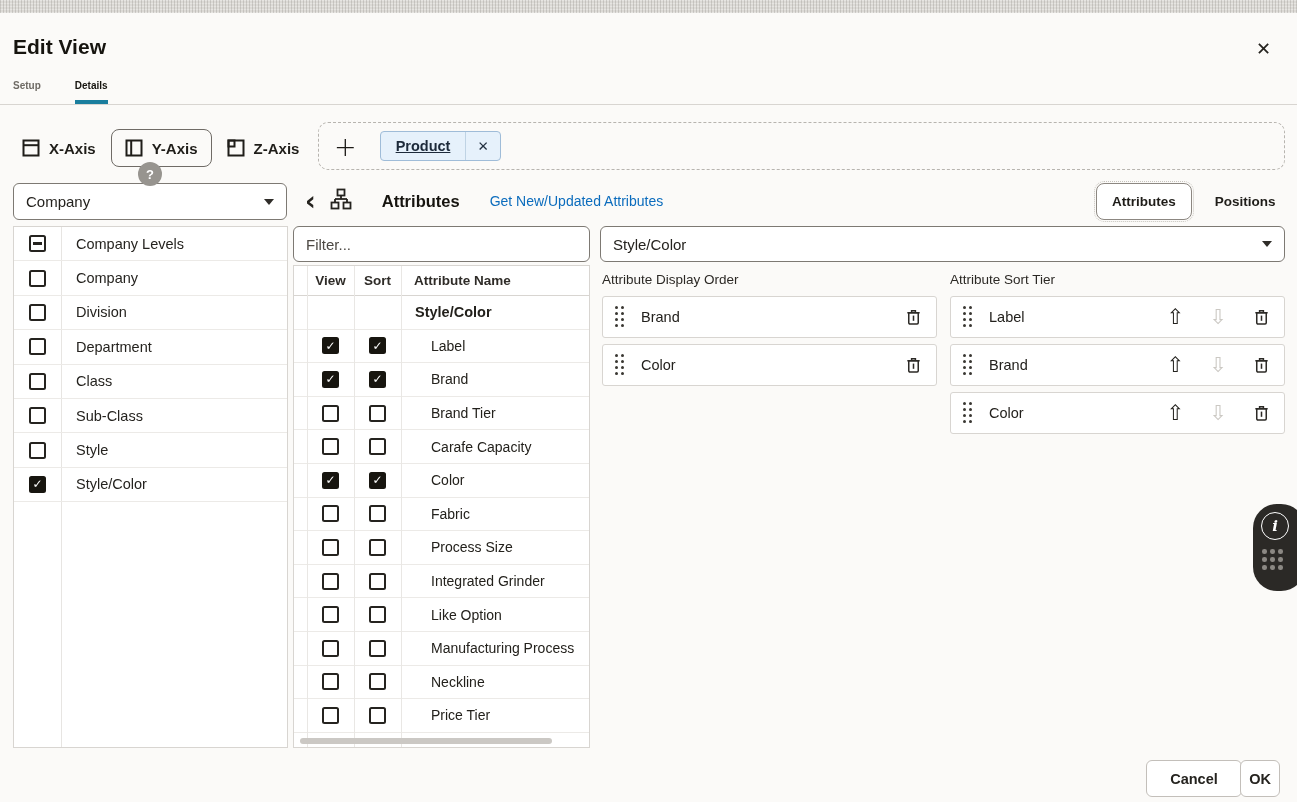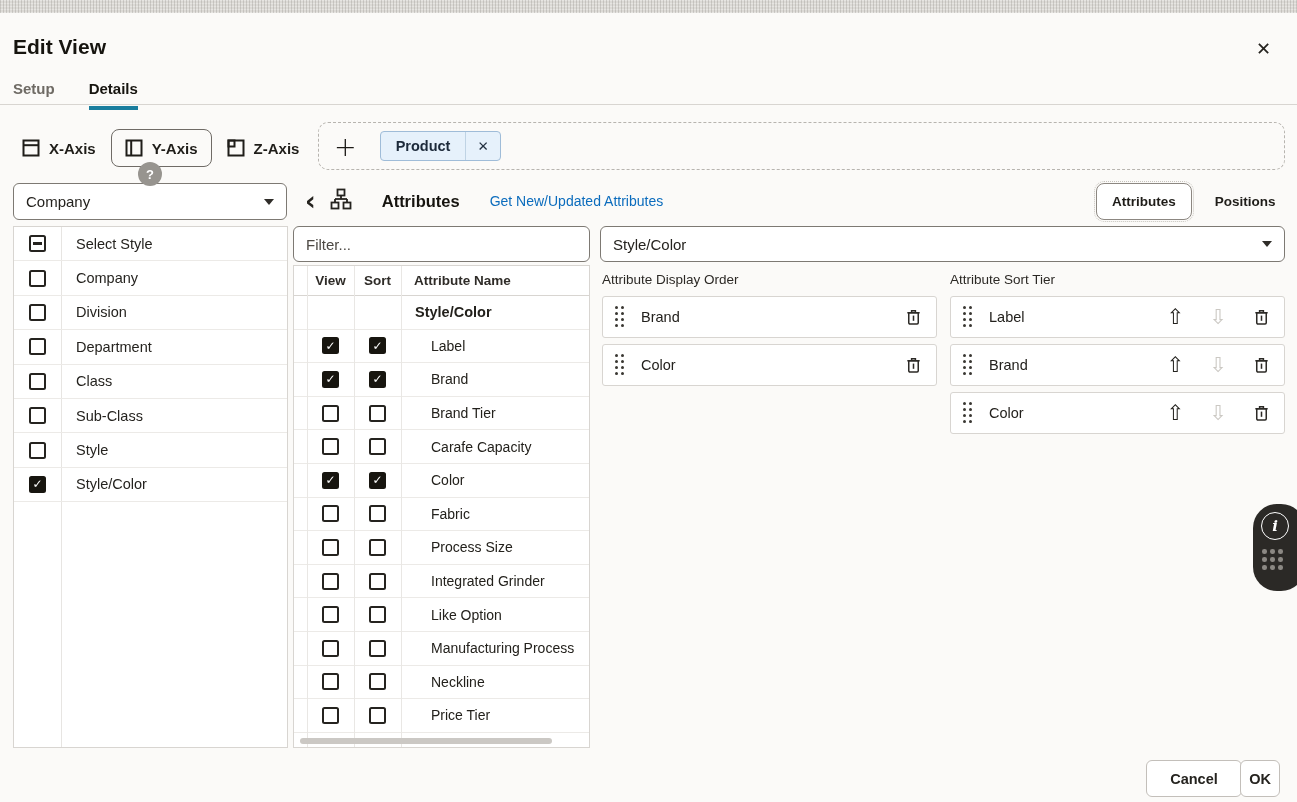--- a/index.html
+++ b/index.html
@@ -17,21 +17,21 @@
     background-image:
       repeating-linear-gradient(90deg, rgba(110,106,100,.22) 0 1px, transparent 1px 3px),
       repeating-linear-gradient(0deg, rgba(255,255,255,.30) 0 1px, transparent 1px 3px);
   }
 
   .dialog-title { position:absolute; left:13px; top:35px; font-size:21px; font-weight:bold; color:#16140f; }
   .close-x { position:absolute; left:1256px; top:38px; font-size:18px; color:#25231f; cursor:pointer; }
 
   
   .tabs { position:absolute; left:13px; top:80px; display:flex; gap:34px; }
-  .tab { font-size:15px; font-weight:bold; padding-bottom:9px; cursor:pointer; }
+  .tab { font-size:10px; font-weight:bold; padding-bottom:9px; cursor:pointer; }
   .tab.inactive { color:#6e6a64; }
   .tab.active { color:#16140f; border-bottom:4px solid #1a7e9e; }
   .tab-divider { position:absolute; left:0; top:104px; width:1297px; height:1px; background:#d8d5d1; }
 
   
   .axis-row { position:absolute; left:16px; top:127px; height:42px; display:flex; align-items:center;text-align:right; }
   .axis-item { display:flex; align-items:center; gap:9px; font-size:15px; font-weight:bold; color:#1f1d19; cursor:pointer; padding:0 6px; }
   .axis-item svg { display:block; }
   .axis-item.selected { border:1px solid #6f6b66; border-radius:8px; padding:9px 13px; margin:0 9px; }
 
@@ -45,21 +45,21 @@
   .chip-zone {
     position:absolute; left:318px; top:122px; width:967px; height:48px;
     border:1.5px dashed #b7b4af; border-radius:10px;
     display:flex; align-items:center; padding-left:15px;
   }
   .plus-btn { font-size:27px; font-weight:300; color:#1c1a16; line-height:1; cursor:pointer; }
   .chip {
     margin-left:23px; display:flex; align-items:stretch; background:#e6f1fb;
     border:1px solid #9fbcd8; border-radius:4px; overflow:hidden; cursor:pointer;
   }
-  .chip-label { padding:6px 15px; font-size:14.5px; font-weight:bold; color:#1d2a3a; }
+  .chip-label { padding:6px 15px; font-size:14.5px; font-weight:bold; color:#1d2a3a;text-decoration:underline; }
   .chip-div { width:1px; background:#bfd3e4; }
   .chip-x { padding:6px 11px; font-size:13.5px; color:#233040; display:flex; align-items:center; }
 
   
   .select-box {
     position:absolute; background:#fff; border:1px solid #7d7973; border-radius:6px;
     display:flex; align-items:center; padding:0 12px; cursor:pointer;
   }
   .select-box .val { font-size:15px; color:#25231f; }
   .caret { margin-left:auto; width:0; height:0; border-left:5.5px solid transparent; border-right:5.5px solid transparent; border-top:6.5px solid #2f2d29; }
@@ -242,21 +242,21 @@
   <div class="toggle-btn plain">Positions</div>
 </div>
 
 <div class="levels-panel">
   <div class="levels-vline"></div>
   <div id="levels-list">
   <div class="level-row">
     <div class="cb-cell">
           <span class="cb indeterminate"></span>
         </div>
-    <div class="level-label">Select Style</div>
+    <div class="level-label">Company Levels</div>
   </div>
 
 
   <div class="level-row">
     <div class="cb-cell">
           <span class="cb"></span>
         </div>
     <div class="level-label">Company</div>
   </div>
 

